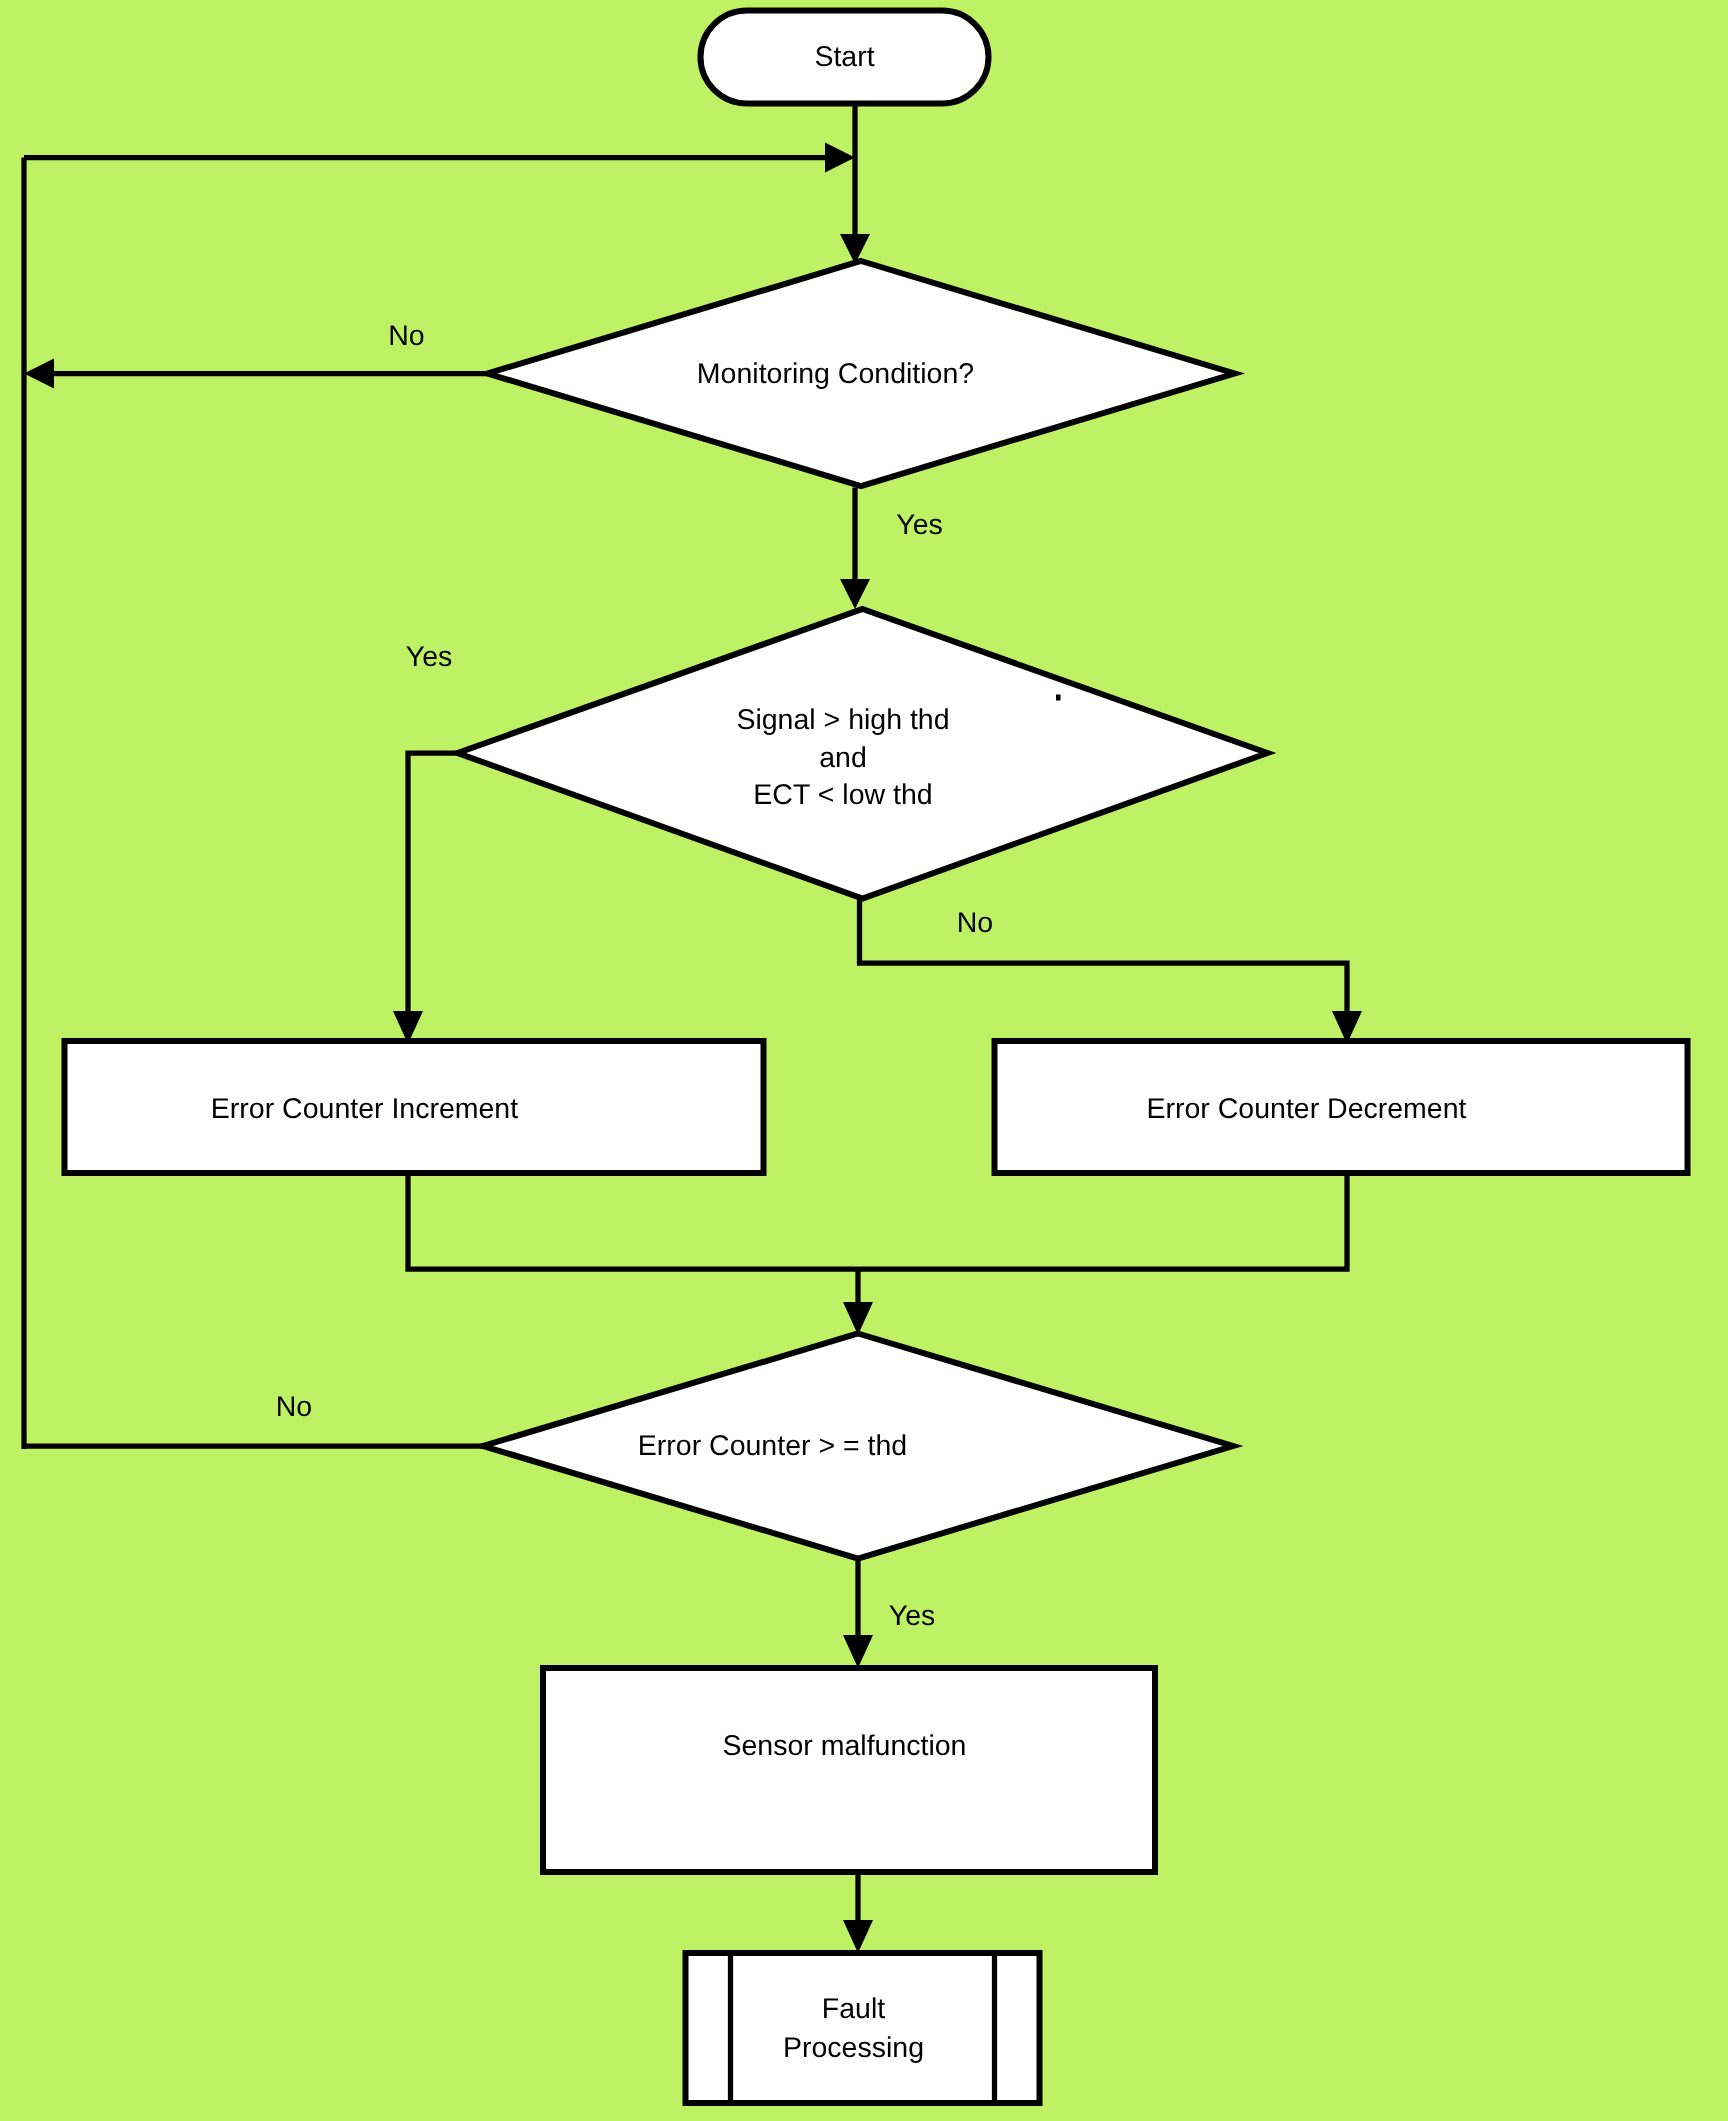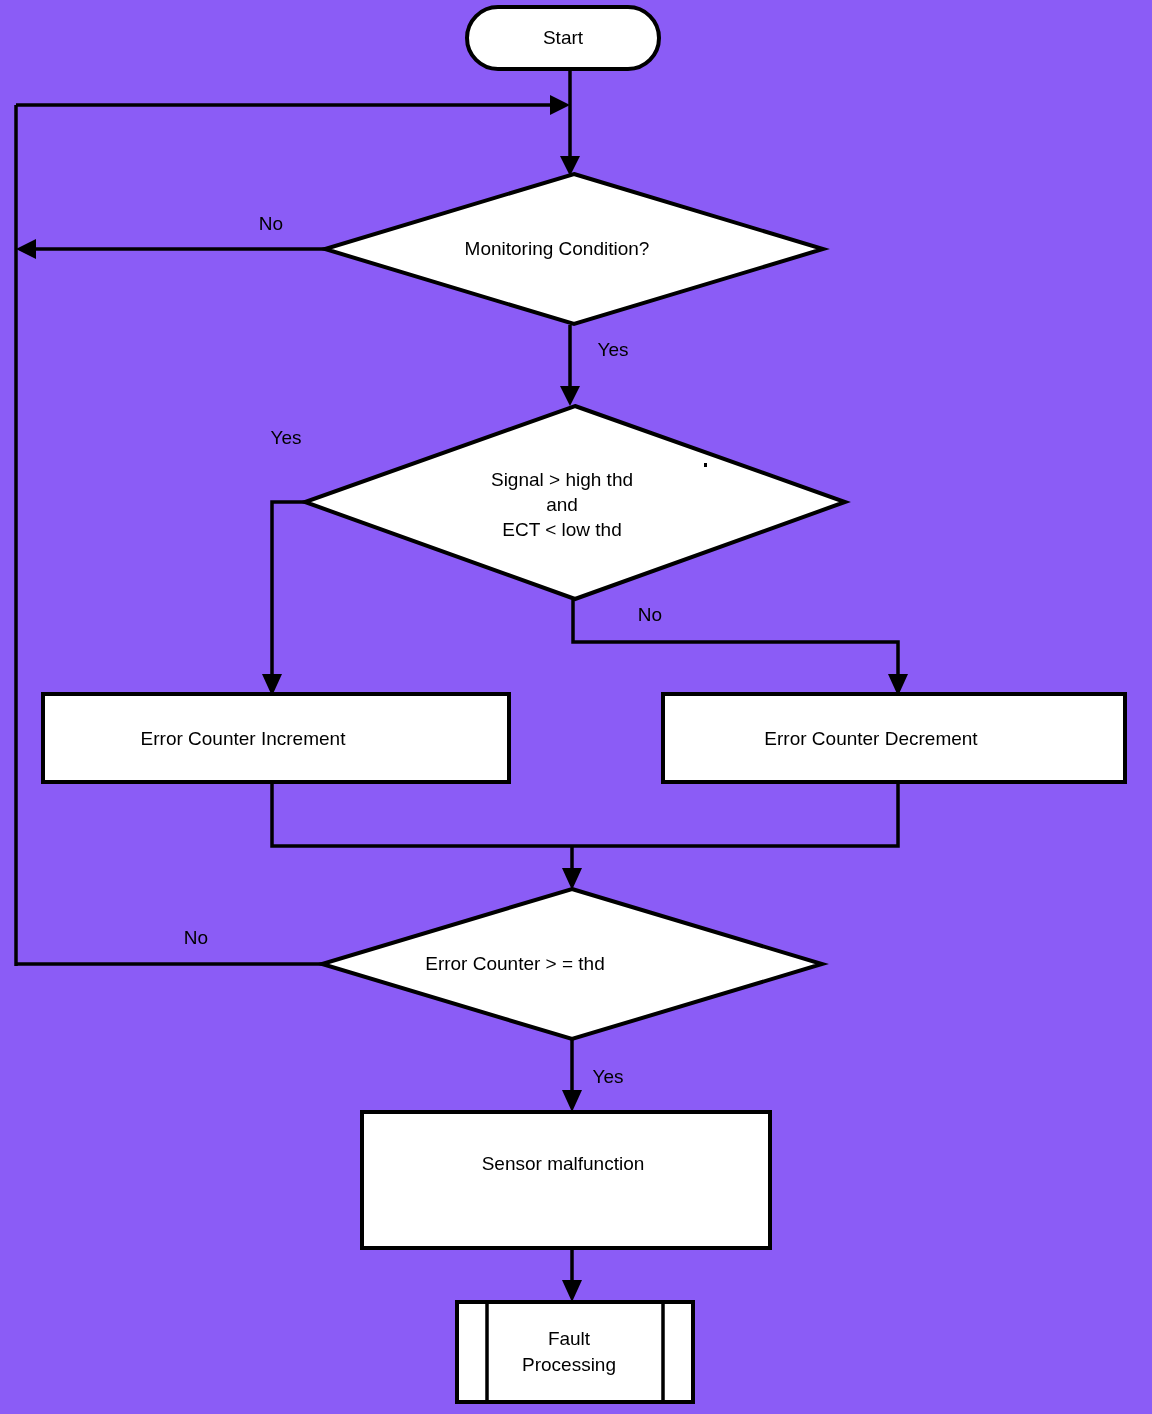--- a/index.html
+++ b/index.html
@@ -8,21 +8,21 @@
     padding: 0;
     background: #ffffff;
   }
   body {
     font-family: "Liberation Sans", sans-serif;
   }
   #flowchart-root {
     position: relative;
     width: 1152px;
     height: 1414px;
-    background: #8b5cf6;
+    background: #bef264;
     overflow: hidden;
   }
   svg#flow-svg {
     display: block;
     width: 1152px;
     height: 1414px;
   }
   .shape-stroke {
     fill: #ffffff;
     stroke: #000000;

